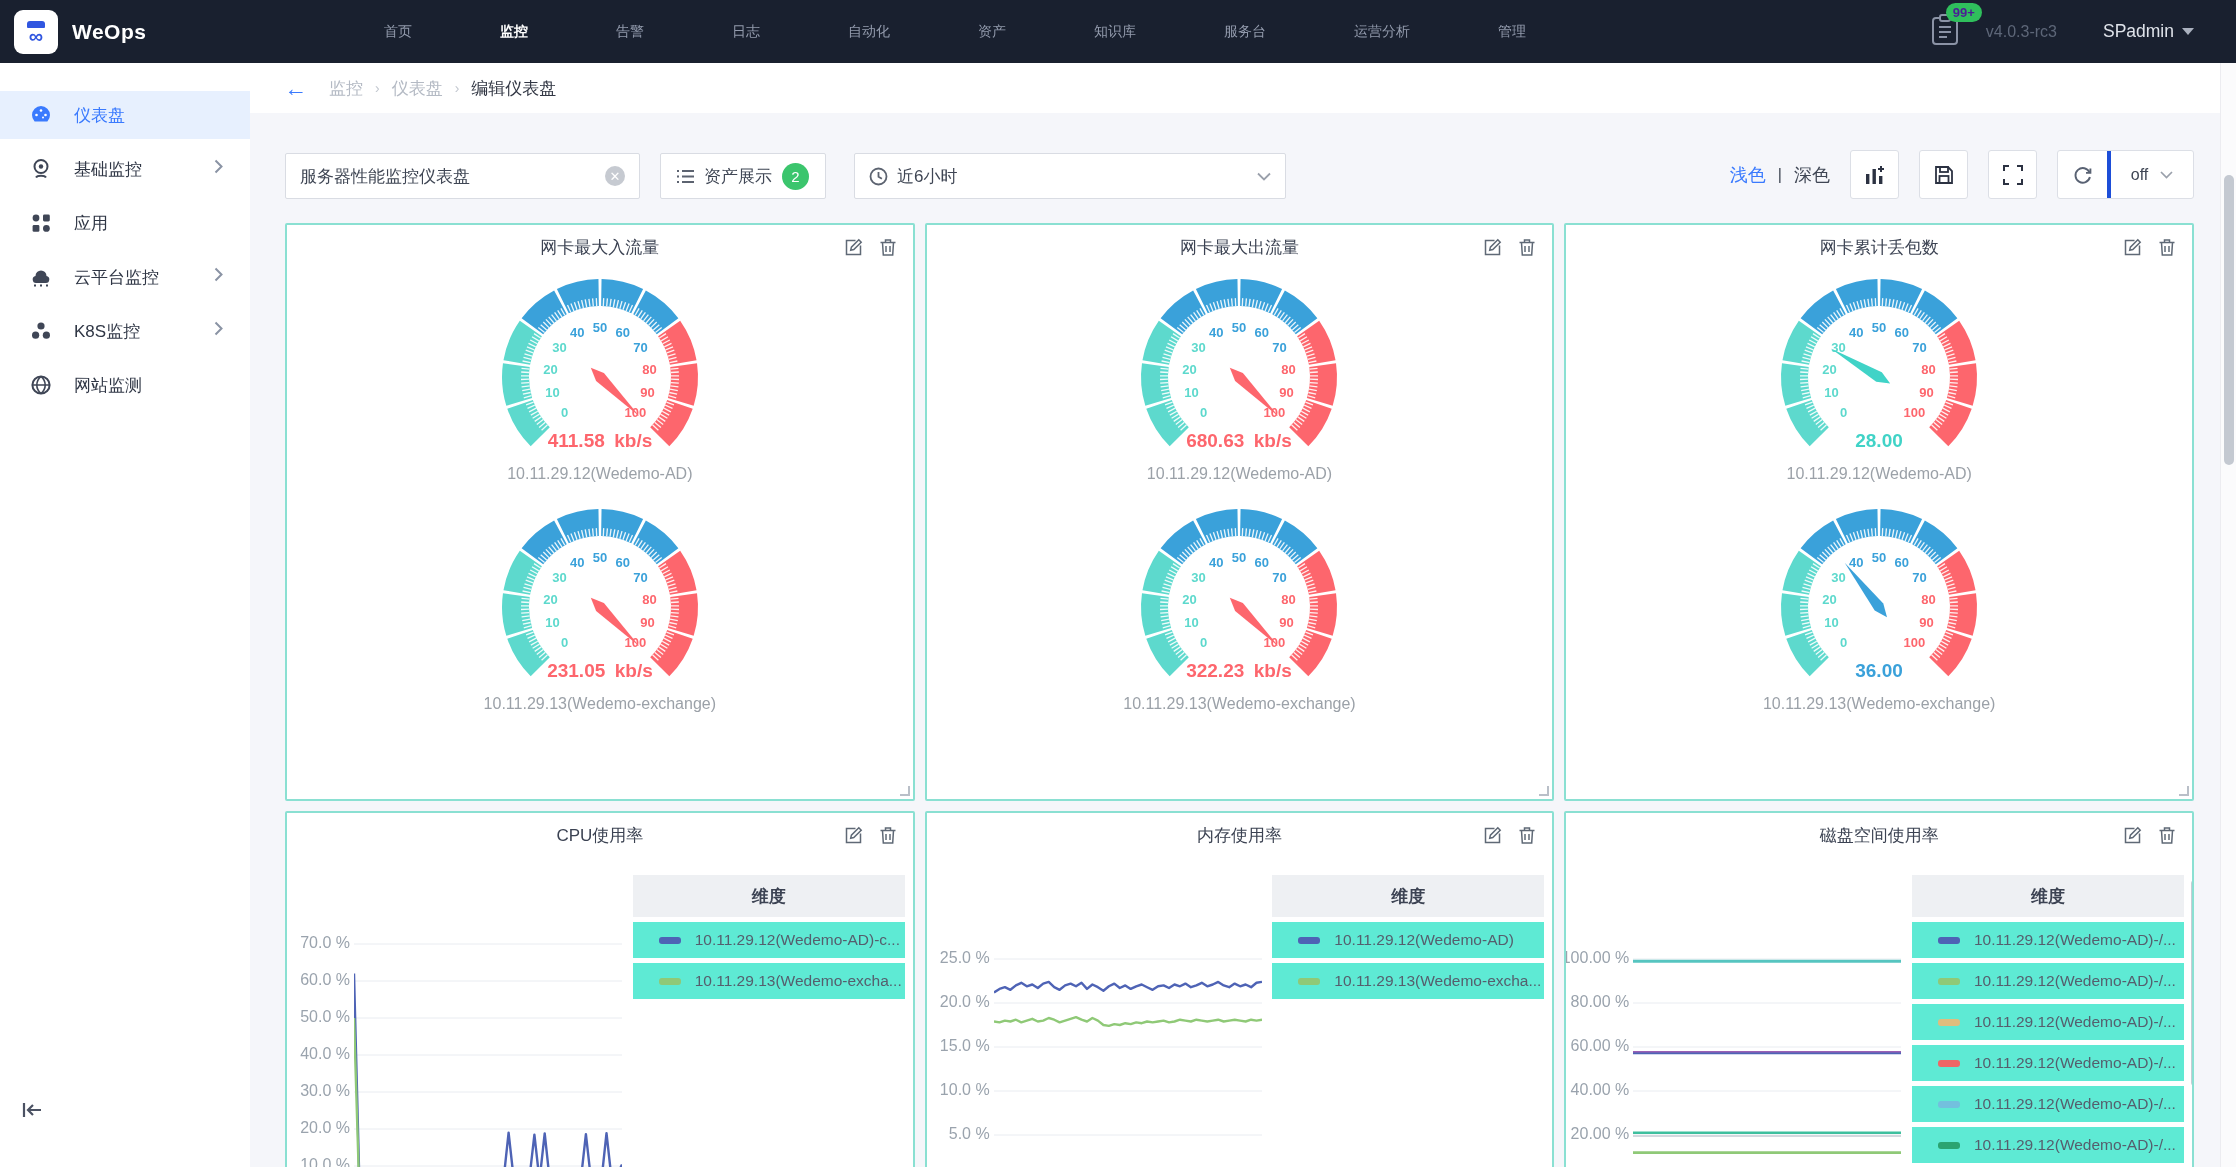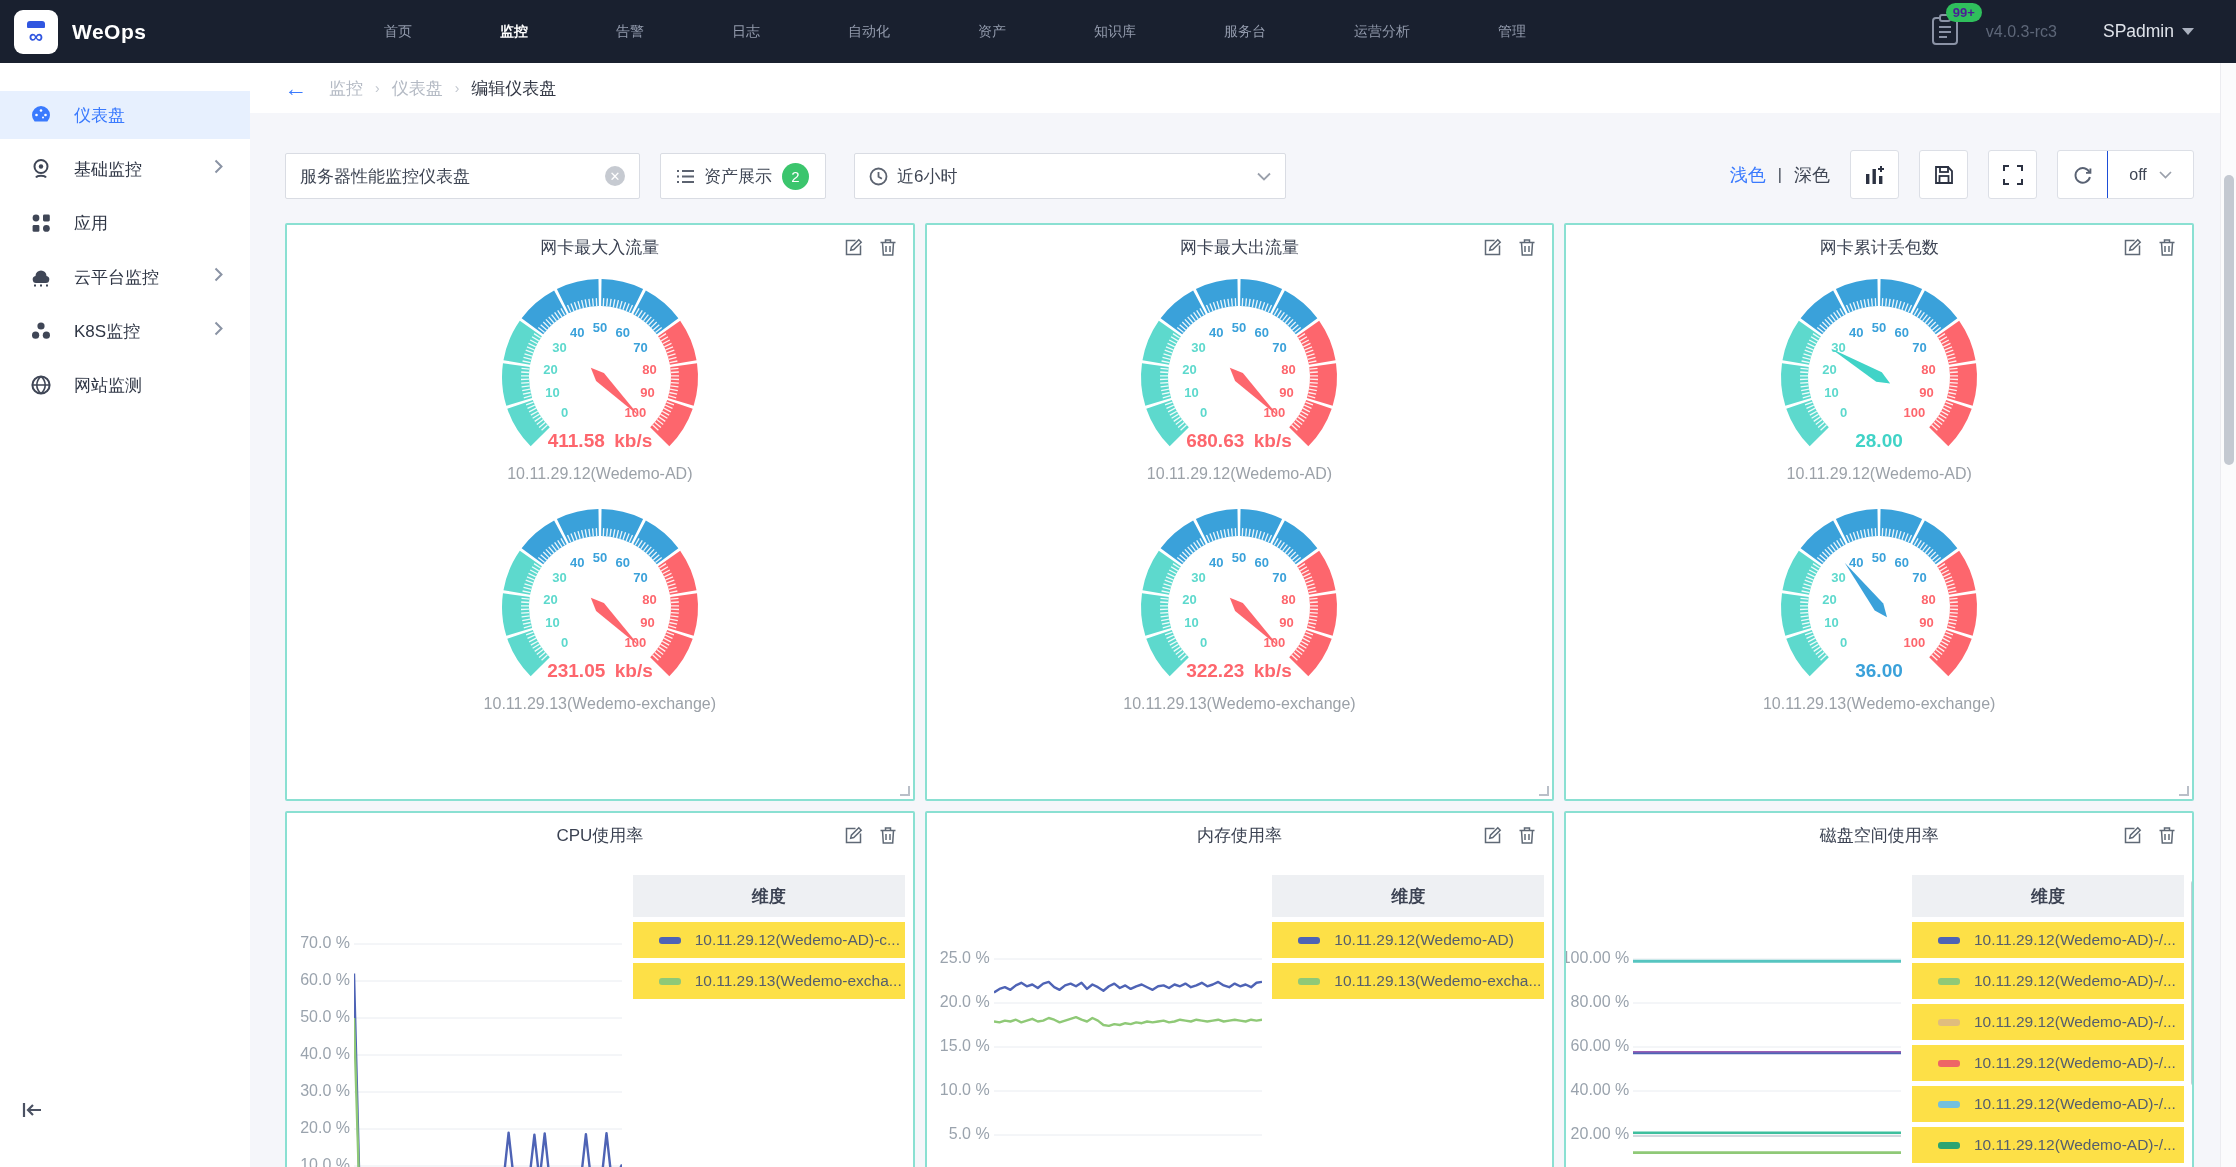--- a/index.html
+++ b/index.html
@@ -51,21 +51,21 @@
   .tb-time { margin-left:28px; width:432px; height:46px; background:#fff; border:1px solid #d9dce3; border-radius:2px; display:flex; align-items:center; padding:0 14px; cursor:pointer; }
   .tb-time .lbl { font-size:17px; color:#3f4654; margin-left:9px; flex:1; }
   .tb-right { margin-left:auto; display:flex; align-items:center; }
   .theme { font-size:18px; cursor:pointer; }
   .theme.light { color:#3a7afe; }
   .theme.dark { color:#3f4654; }
   .theme-sep { color:#3f4654; margin:0 12px; }
   .icon-btn { width:49px; height:49px; background:#fff; border:1px solid #dcdfe6; border-radius:3px; display:flex; align-items:center; justify-content:center; margin-left:20px; cursor:pointer; color:#2c3242; }
   .off-group { margin-left:20px; height:49px; display:flex; background:#fff; border:1px solid #dcdfe6; border-radius:3px; }
   .refresh-part { width:49px; display:flex; align-items:center; justify-content:center; color:#596273; cursor:pointer; }
-  .off-part { width:86px; border-left:1px solid #1d4ed8; display:flex; align-items:center; justify-content:center; gap:12px; cursor:pointer; }
+  .off-part { width:86px; border-left:4px solid #1d4ed8; display:flex; align-items:center; justify-content:center; gap:12px; cursor:pointer; }
   .off-part .lbl { font-size:16px; color:#3f4654; }
 
   
   .grid { display:grid; grid-template-columns:repeat(3, 1fr); gap:10px; margin:24px 26px 0 35px; }
   .card { background:#fff; border:2px solid #8ae0d2; border-radius:2px; position:relative; overflow:hidden; }
   .card.row1 { height:578px;text-align:center; }
   .card.row2 { height:500px; }
   .card-head { height:44px; position:relative; display:flex; align-items:center; justify-content:center; }
   .card-title { font-size:17px; color:#3b4252; font-weight:500; }
   .card-acts { position:absolute; right:16px; top:13px; display:flex; gap:16px; color:#5f6976; }
@@ -75,21 +75,21 @@
   .gauge-label { font-size:16px; color:#9ba1a8; margin-top:2px; }
   .resize-h { position:absolute; right:3px; bottom:3px; width:10px; height:10px; border-right:2px solid #b9bfc8; border-bottom:2px solid #b9bfc8; cursor:nwse-resize; }
 
   
   .line-body { display:flex; padding:14px 8px 0 12px; }
   .axis-col { width:55px; position:relative; flex-shrink:0; }
   .axis-lab { position:absolute; right:4px; font-size:16px; color:#9aa3ad; white-space:nowrap; }
   .plot-wrap { flex:1; position:relative; }
   .legend { width:272px; flex-shrink:0; margin-left:8px; margin-top:4px; position:relative; }
   .legend-head { height:42px; background:#eef0f3; display:flex; align-items:center; justify-content:center; font-size:17px; font-weight:bold; color:#3c4353; }
-  .legend-row { height:36px; margin-top:5px; background:#fde047; display:flex; align-items:center; padding-left:26px; cursor:pointer; }
+  .legend-row { height:36px; margin-top:5px; background:#5eead4; display:flex; align-items:center; padding-left:26px; cursor:pointer; }
   .legend-row .sw { width:22px; height:7px; border-radius:3px; margin-right:14px; flex-shrink:0; }
   .legend-row .tx { font-size:15.5px; color:#555e6d; white-space:nowrap; overflow:hidden; }
   .legend-scroll { position:absolute; right:-16px; top:4px; width:9px; height:208px; background:#c7ccd4; border-radius:5px; cursor:pointer; }
 
   
   .page-scroll { position:absolute; right:0; top:63px; width:16px; bottom:0; background:#fbfbfc; border-left:1px solid #ececf0; }
   .page-thumb { position:absolute; left:3px; top:112px; width:10px; height:290px; background:#c4c9d1; border-radius:6px; cursor:pointer; }
 </style>
 </head>
 <body>

